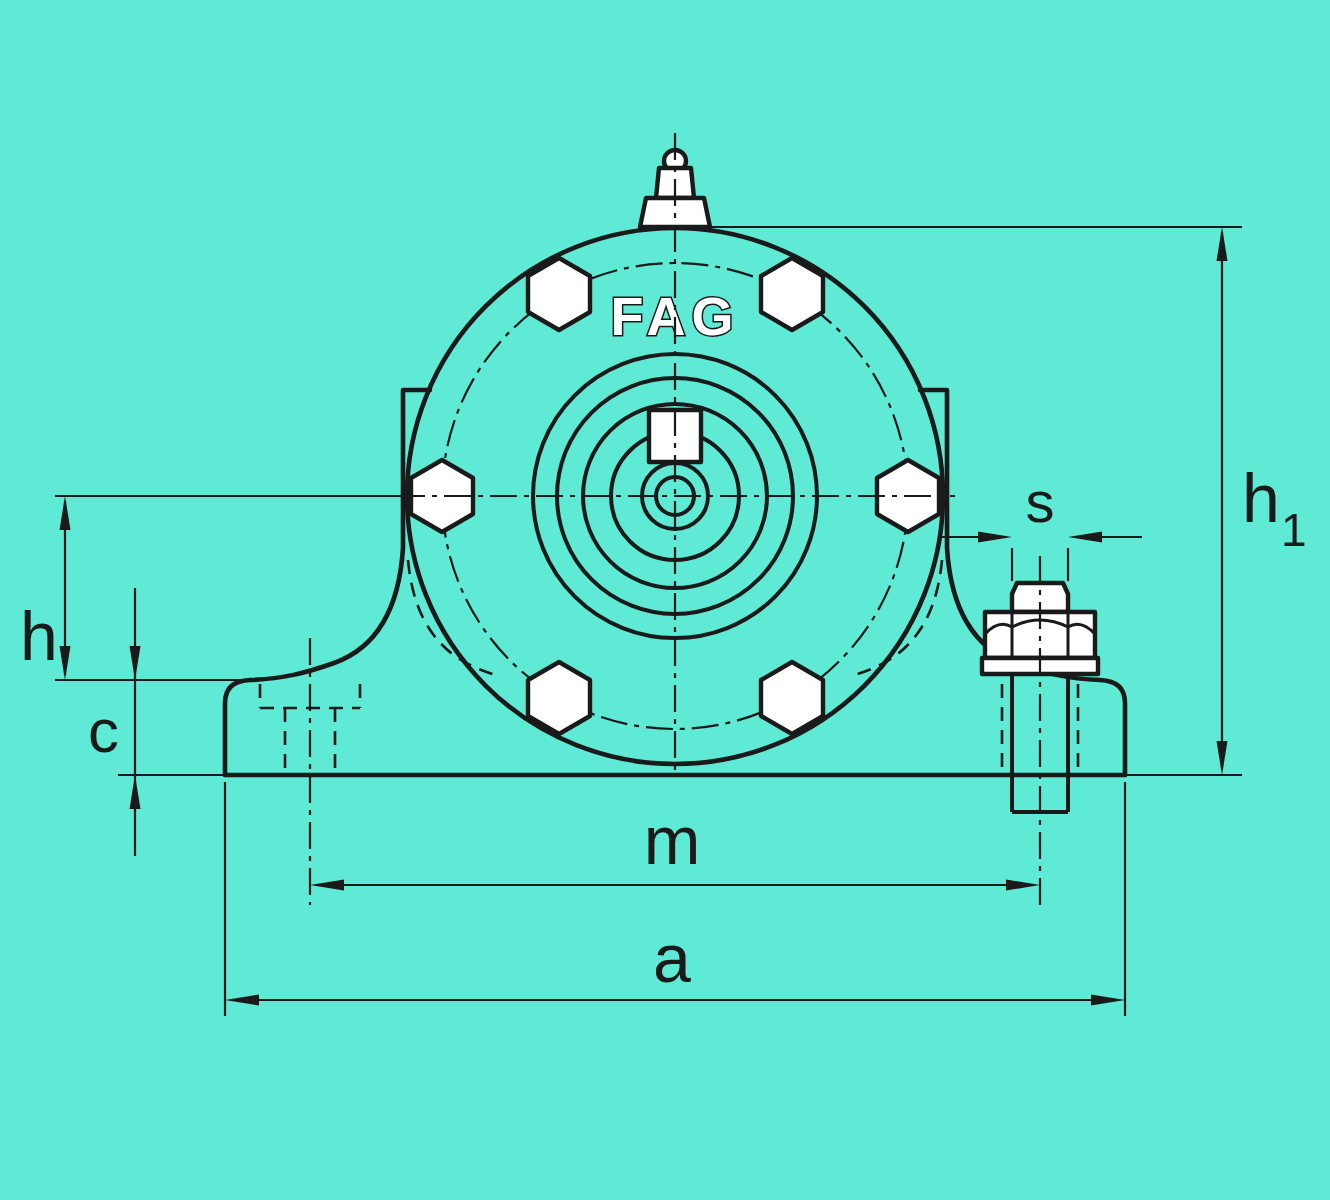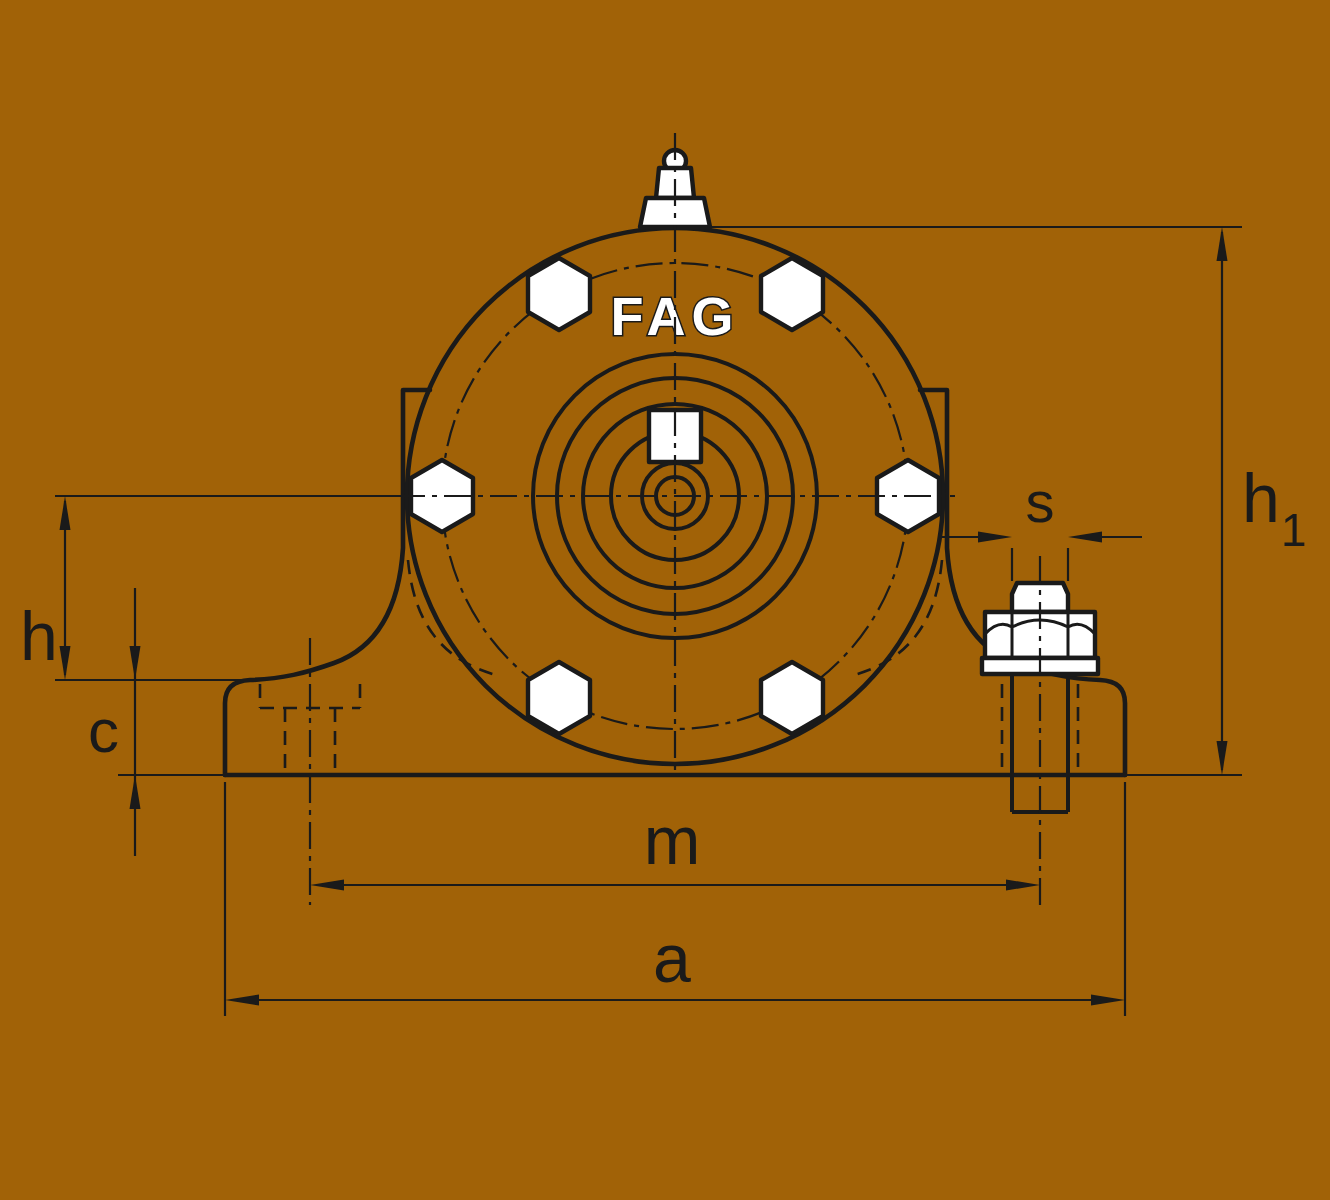--- a/index.html
+++ b/index.html
@@ -4,21 +4,21 @@
 <style>
   html, body {
     margin: 0; padding: 0;
     width: 1330px; height: 1200px;
     background: #ffffff;
     overflow: hidden;
   }
   .stage {
     position: relative;
     width: 1330px; height: 1200px;
-    background: #a16207;
+    background: #5eead4;
     font-family: "Liberation Sans", sans-serif;
   }
   svg { display: block; }
   .outline   { stroke:#1a1a1a; fill:none; stroke-width:4.6; stroke-linecap:round; stroke-linejoin:round; }
   .outline-f { stroke:#1a1a1a; fill:#ffffff; stroke-width:4.4; stroke-linejoin:round; }
   .mid       { stroke:#1a1a1a; fill:none; stroke-width:4; }
   .mid3      { stroke:#1a1a1a; fill:none; stroke-width:3; }
   .thin      { stroke:#1a1a1a; fill:none; stroke-width:2.2; }
   .dash      { stroke:#1a1a1a; fill:none; stroke-width:2.6; stroke-dasharray:14 9; }
   .cline     { stroke:#1a1a1a; fill:none; stroke-width:2.2; stroke-dasharray:27 7 5 7; }

